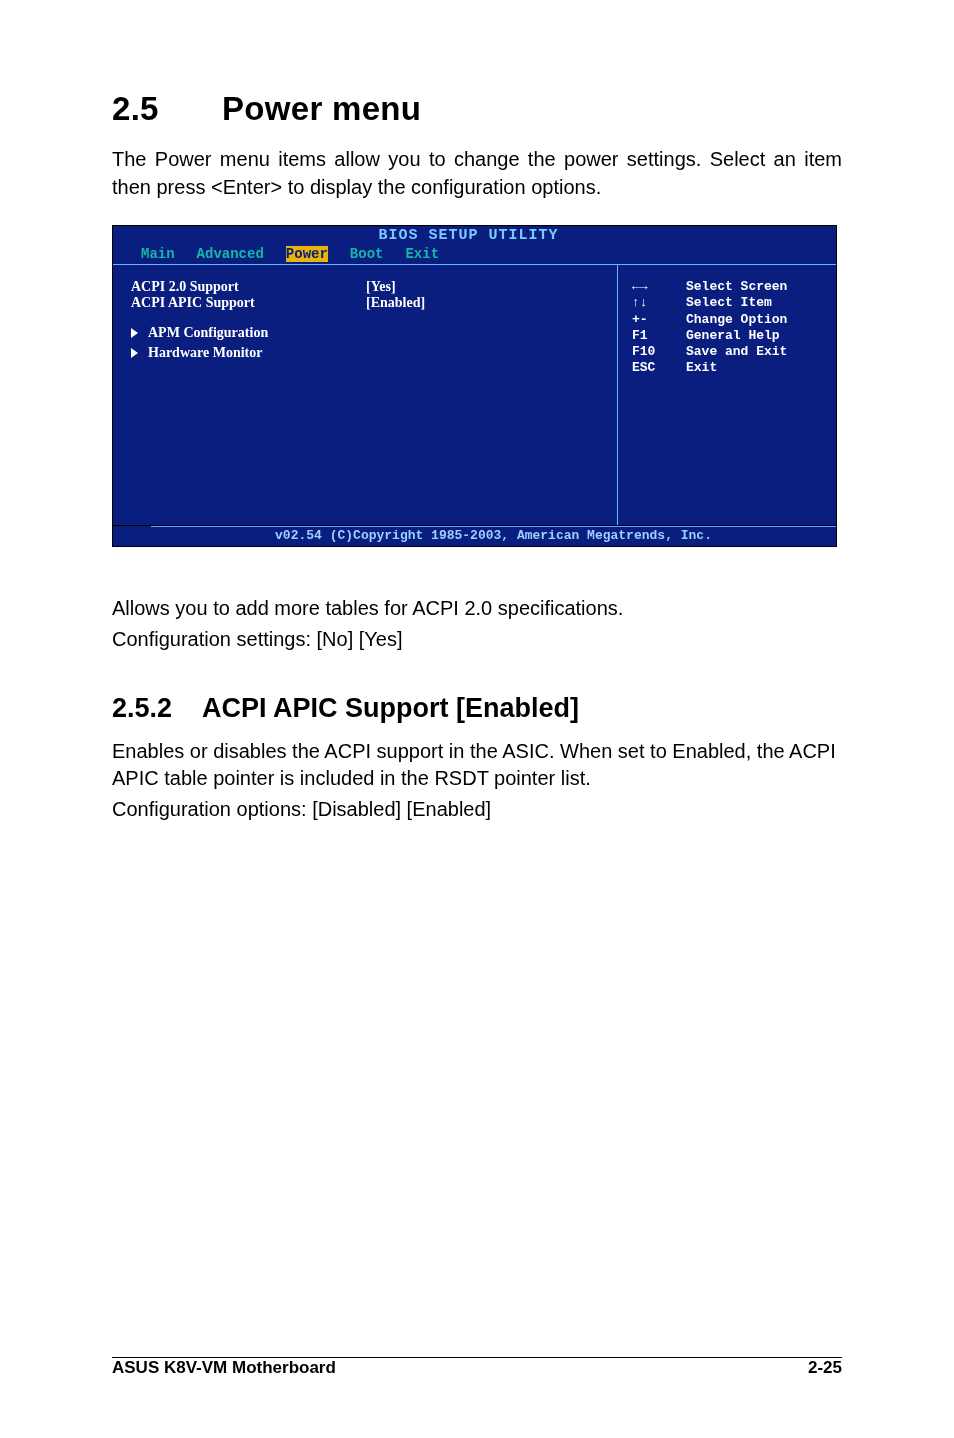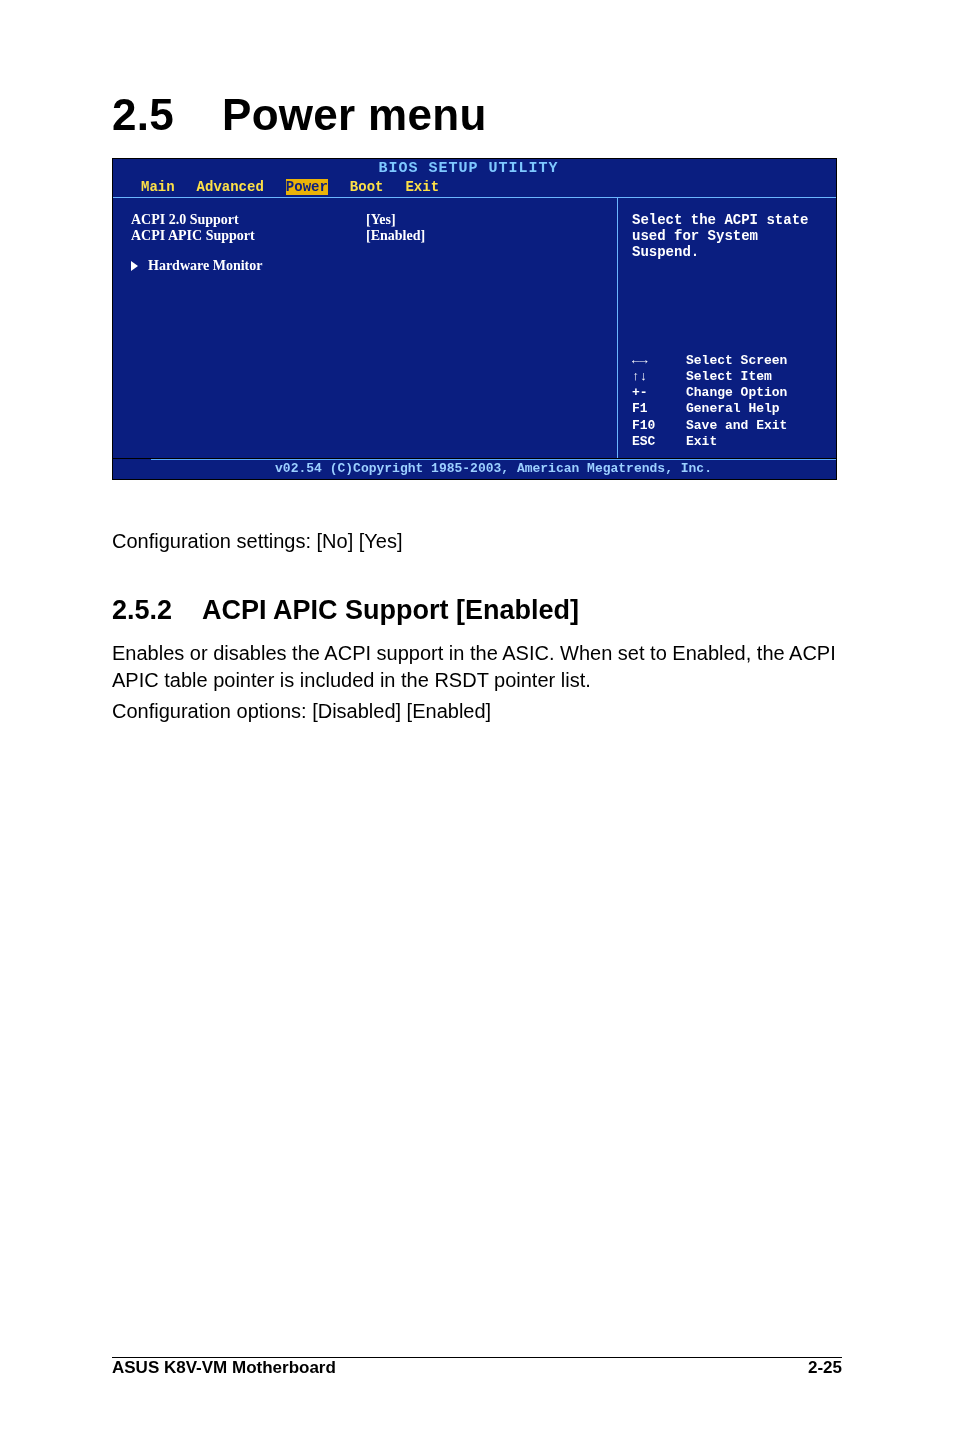--- a/index.html
+++ b/index.html
@@ -1,26 +1,26 @@
 <!DOCTYPE html>
 <html><head>
 <meta charset="utf-8">
 <style>
   * { box-sizing: border-box; margin: 0; padding: 0; }
   html, body { width: 954px; height: 1438px; background: #ffffff; font-family: Arial, Helvetica, sans-serif; color: #000; }
   .page { padding: 90px 112px 50px 112px; position: relative; height: 1438px; }
-  h1.title { font-weight: 800; font-size: 44px; margin-bottom: 18px; letter-spacing: 0.3px; }
+  h1.title { font-weight: 800; font-size: 33px; margin-bottom: 18px; letter-spacing: 0.3px; }
   h1.title .num { display: inline-block; width: 110px; }
   p.intro { font-size: 20px; line-height: 1.38; text-align: justify; margin-bottom: 24px; }
 
   
   .bios-wrap { border: 1px solid #000; width: 725px; background: #0a1e80; color: #fff; font-family: "Courier New", monospace; font-weight: bold; font-size: 14px; margin-bottom: 48px; }
   .bios-titlebar { text-align: center; color: #7ec8ff; padding: 1px 12px 0 0; font-size: 15px; letter-spacing: 1px; }
   .bios-tabs { display: flex; padding: 0 0 0 28px; gap: 22px; align-items: center; height: 20px; }
-  .bios-tab { color: #fde047; font-size: 14px; }
+  .bios-tab { color: #14b8a6; font-size: 14px; }
   .bios-tab.sel { background: #eab308; color: #0a1e80; padding: 0 0; }
   .bios-body { display: flex; border-top: 1px solid #6bb7ff; border-bottom: 1px solid #000; }
   .bios-left { flex: 1 1 auto; background: #0a1e80; padding: 14px 18px 8px 18px; min-height: 260px; border-right: 1px solid #6bb7ff; font-family: Liberation Serif, serif; }
   .bios-left .row { display: flex; }
   .bios-left .lab { width: 235px; }
   .bios-left .val { }
   .bios-left .sub { display: flex; align-items: center; gap: 10px; margin-top: 4px; }
   .tri { width:0; height:0; border-top:5px solid transparent; border-bottom:5px solid transparent; border-left:7px solid #fff; display:inline-block; }
   .bios-right { width: 218px; background: #0a1e80; padding: 14px 10px 8px 14px; display: flex; flex-direction: column; justify-content: space-between; }
   .bios-help-top { color: #fff; }
@@ -38,20 +38,21 @@
 </style>
 </head>
 <body>
 
 <div class="page">
 
   <h1 class="title">
     <span class="num">2.5</span><span>Power menu</span>
   </h1>
 
+  <p class="intro">The Power menu items allow you to change the power settings. Select an item then press &lt;Enter&gt; to display the configuration options.</p>
 
   <div class="bios-wrap">
     <div class="bios-titlebar">BIOS SETUP UTILITY</div>
     <div class="bios-tabs">
       <span class="bios-tab">Main</span>
       <span class="bios-tab">Advanced</span>
       <span class="bios-tab sel">Power</span>
       <span class="bios-tab">Boot</span>
       <span class="bios-tab">Exit</span>
     </div>
@@ -61,29 +62,28 @@
           <span class="lab">ACPI 2.0 Support</span>
           <span class="val">[Yes]</span>
         </div>
         <div class="row">
           <span class="lab">ACPI APIC Support</span>
           <span class="val">[Enabled]</span>
         </div>
         <div style="height:10px"></div>
         <div class="sub">
           <span class="tri"></span>
+          <span>APM Configuration</span>
+        </div>
+        <div class="sub">
+          <span class="tri"></span>
           <span>Hardware Monitor</span>
         </div>
       </div>
       <div class="bios-right">
-        <div class="bios-help-top">
-          <div>Select the ACPI state</div>
-          <div>used for System</div>
-          <div>Suspend.</div>
-        </div>
         <div class="bios-keys">
           <div class="krow">
               <span class="kcol1">←→</span>
               <span>Select Screen</span>
             </div>
           <div class="krow">
               <span class="kcol1">↑↓</span>
               <span>Select Item</span>
             </div>
           <div class="krow">
@@ -101,20 +101,21 @@
           <div class="krow">
               <span class="kcol1">ESC</span>
               <span>Exit</span>
             </div>
         </div>
       </div>
     </div>
     <div class="bios-footer">v02.54 (C)Copyright 1985-2003, American Megatrends, Inc.</div>
   </div>
 
+  <p class="body">Allows you to add more tables for ACPI 2.0 specifications.</p>
   <p class="body">Configuration settings: [No] [Yes]</p>
 
   <div class="gap"></div>
 
   <h2 class="section">
     <span class="snum">2.5.2</span><span>ACPI APIC Support [Enabled]</span>
   </h2>
   <p class="body">Enables or disables the ACPI support in the ASIC. When set to Enabled, the ACPI APIC table pointer is included in the RSDT pointer list.</p>
   <p class="body">Configuration options: [Disabled] [Enabled]</p>
 

